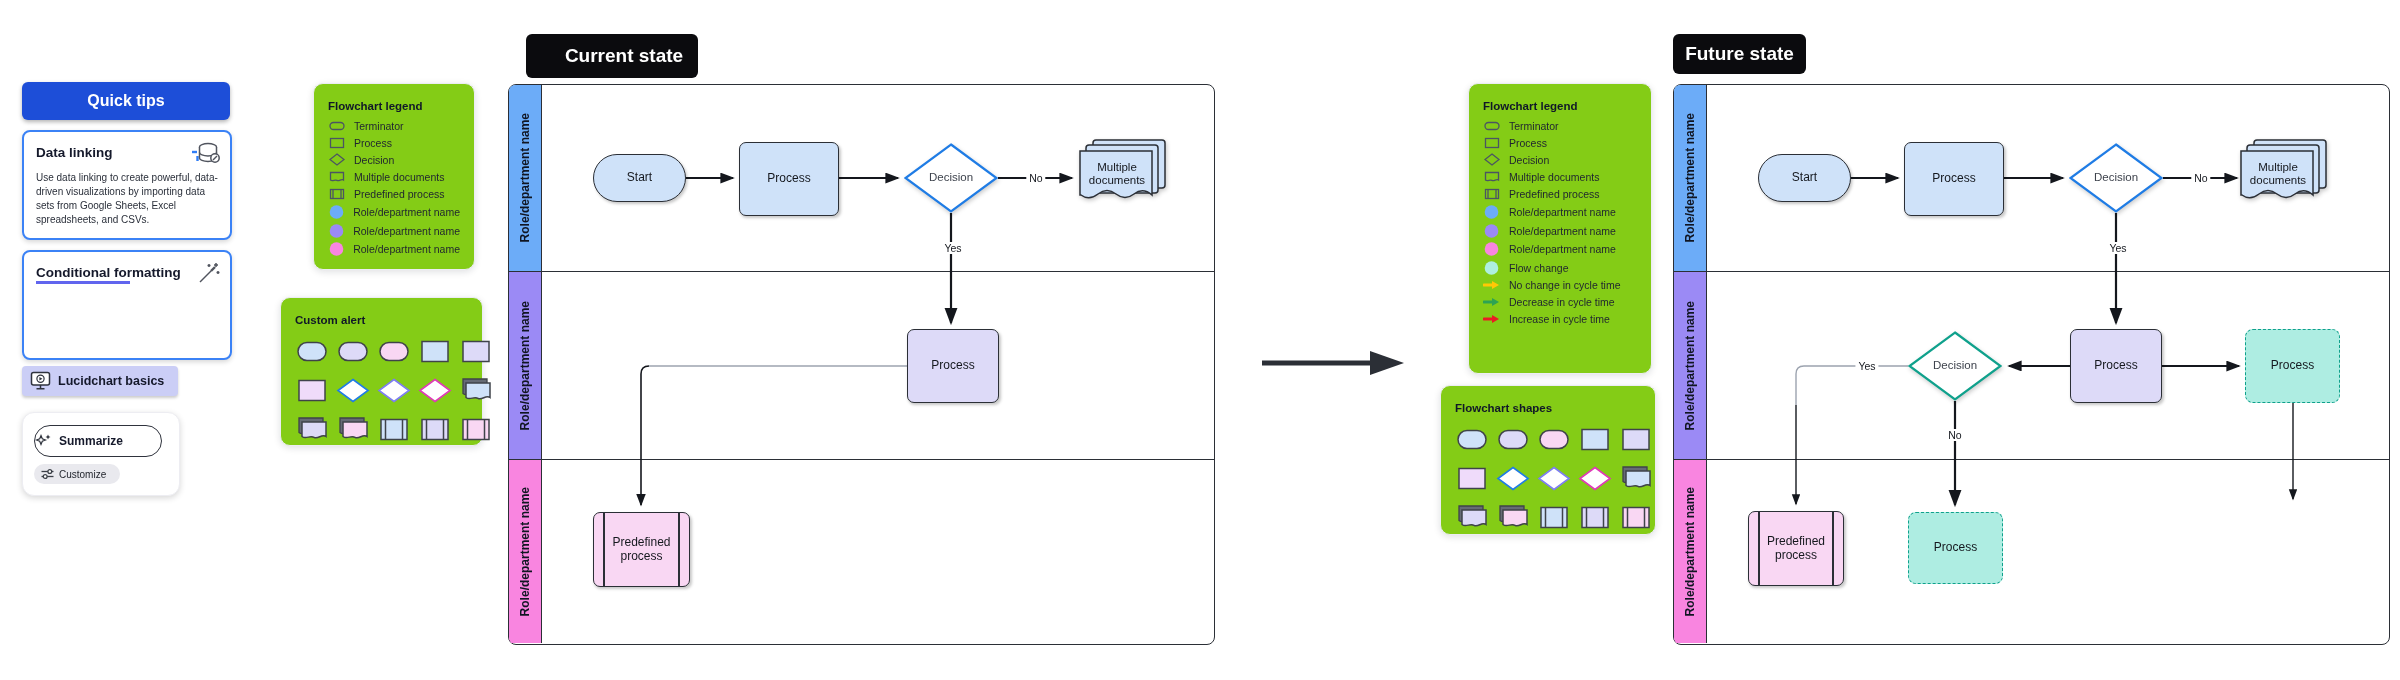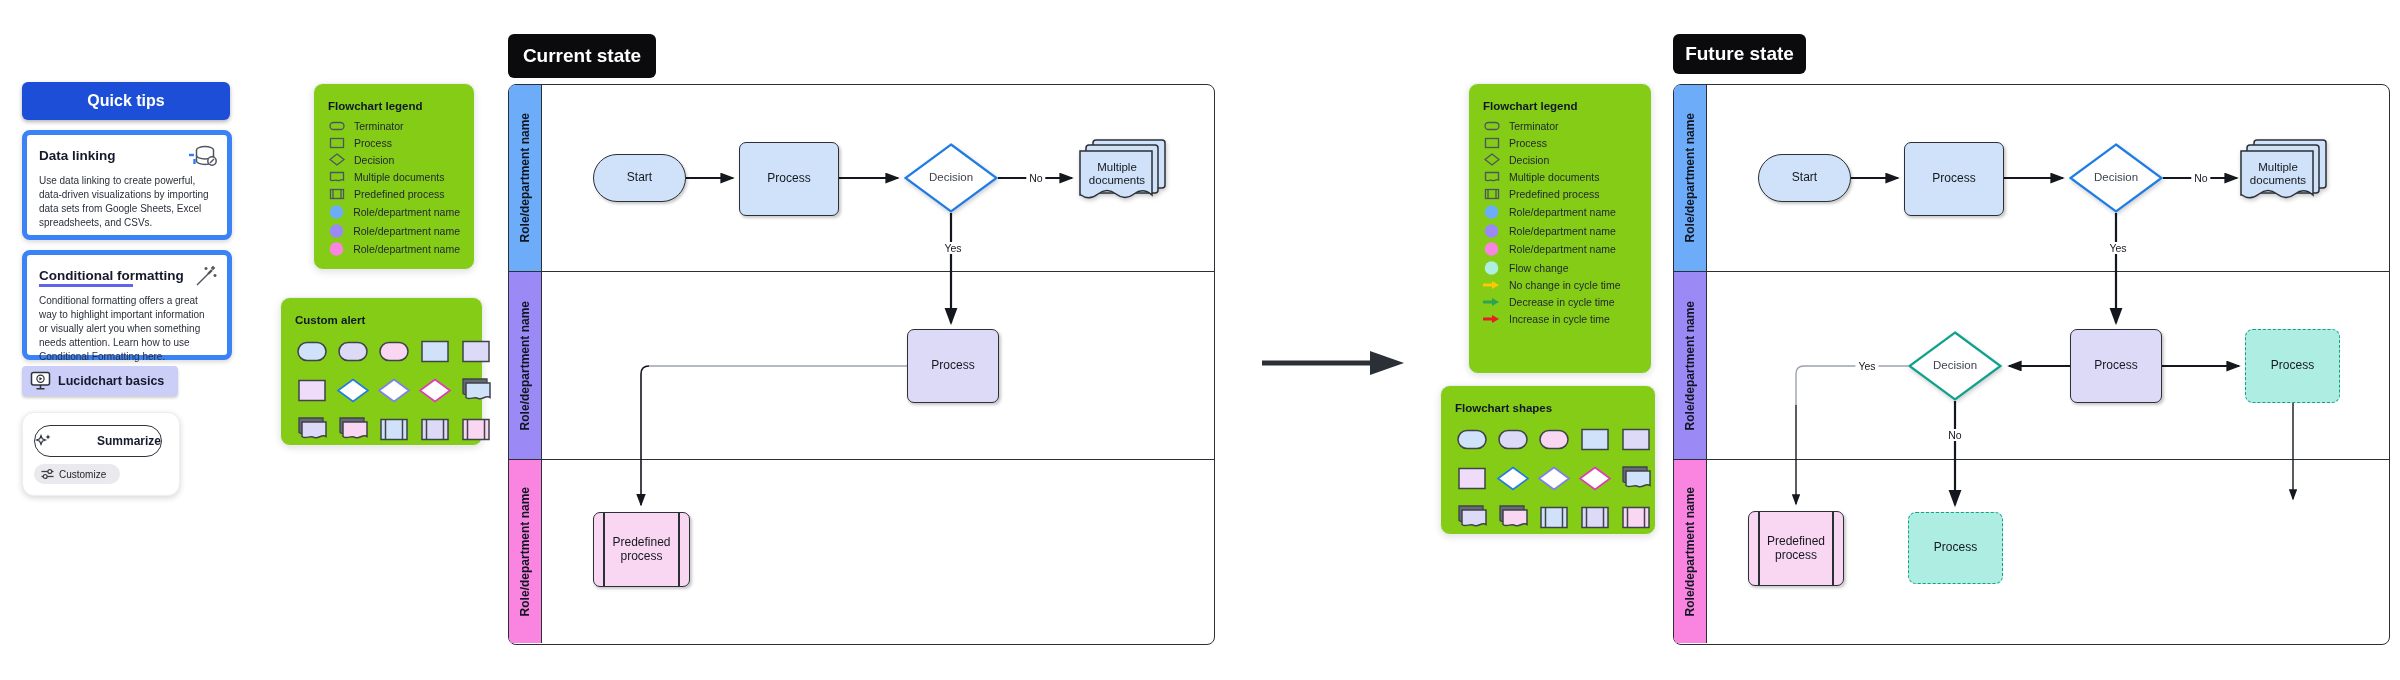--- a/index.html
+++ b/index.html
@@ -3,34 +3,34 @@
 <meta charset="utf-8">
 <style>
   html,body{margin:0;padding:0;background:#ffffff;}
   .canvas{position:relative;width:2400px;height:680px;background:#ffffff;
           font-family:"Liberation Sans",sans-serif;overflow:hidden;}
 
   
   .btn-quicktips{position:absolute;left:22px;top:82px;width:208px;height:38px;
     background:#1d4ed8;border-radius:6px;color:#fff;font-weight:bold;font-size:16px;
     display:flex;align-items:center;justify-content:center;box-shadow:0 2px 4px rgba(0,0,0,.3);cursor:pointer;}
-  .card{position:absolute;background:#fff;border:5px solid #3b82f6;border-radius:8px;
+  .card{position:absolute;background:#fff;border:2px solid #3b82f6;border-radius:8px;
     box-shadow:0 2px 5px rgba(0,0,0,.16);padding:11px 12px;box-sizing:border-box;}
   .card-title{font-size:13.5px;font-weight:bold;color:#15192B;position:relative;display:inline-block;}
   .card-title.u-purple::after{content:"";position:absolute;left:0;bottom:-4px;width:94px;height:2.6px;background:#6165EE;}
   .card-body{margin-top:10px;font-size:10px;line-height:1.4;color:#2A2F3A;}
   .card-icon{position:absolute;right:10px;top:9px;}
   .chip-basics{position:absolute;left:22px;top:366px;width:156px;height:30px;background:#CBCEF6;
     border-radius:4px;display:flex;align-items:center;gap:7px;padding:0 8px;box-sizing:border-box;
     box-shadow:0 2px 3px rgba(0,0,0,.2);cursor:pointer;}
   .chip-basics span{font-size:12.5px;font-weight:bold;color:#15192B;}
   .card-summ{position:absolute;left:22px;top:412px;width:156px;height:82px;background:#fff;
     border:1px solid #EDEDF2;border-radius:12px;box-shadow:0 2px 6px rgba(0,0,0,.16);}
   .btn-summ{position:absolute;left:11px;top:12px;width:126px;height:30px;border:1.5px solid #2F333D;
-    border-radius:16px;background:#fff;display:flex;align-items:center;justify-content:space-between;gap:7px;
+    border-radius:16px;background:#fff;display:flex;align-items:center;justify-content:flex-start;gap:7px;
     font-size:12px;font-weight:bold;color:#15192B;cursor:pointer;}
   .chip-cust{position:absolute;left:11px;top:51px;width:86px;height:20px;background:#E9E9EE;
     border-radius:10px;display:flex;align-items:center;gap:5px;padding:0 7px;box-sizing:border-box;
     font-size:10px;color:#23262E;cursor:pointer;}
 
   
   .panel{position:absolute;background:#84cc16;border:1px solid #ECEDF2;border-radius:10px;
     box-shadow:0 2px 7px rgba(16,24,40,.13);padding:16px 14px;box-sizing:border-box;}
   .panel-title{font-size:11.5px;font-weight:bold;color:#101828;margin-bottom:8px;}
   .lg-row{display:flex;align-items:center;gap:9px;margin-top:4.6px;}
@@ -98,21 +98,20 @@
     <div class="card-title u-purple">Conditional formatting</div>
     <span class="card-icon">
       <svg width="24" height="24" viewBox="0 0 24 24" fill="none" stroke="#50545E" stroke-width="1.5">
         <path d="M4,21 L15,10"></path>
           <path d="M15,10 l4,-4" stroke-width="2.4"></path>
         <path d="M20,2 v4 M18,4 h4"></path>
           <path d="M13,3 v3 M11.5,4.5 h3"></path>
           <path d="M22,10 v3 M20.5,11.5 h3"></path>
       </svg>
     </span>
-    <div class="card-body">Conditional formatting offers a great way to highlight important information or visually alert you when something needs attention. Learn how to use Conditional Formatting here.</div>
   </div>
 
   <div class="chip-basics">
     <span style="display:flex;">
       <svg width="21" height="20" viewBox="0 0 21 20">
         <rect x="1.5" y="1.5" width="18" height="12.5" rx="2" fill="#fff" stroke="#2F333D" stroke-width="1.5"></rect>
         <circle cx="10.5" cy="7.7" r="3.6" fill="none" stroke="#2F333D" stroke-width="1.2"></circle>
         <path d="M9.4,6 l3,1.7 -3,1.7 z" fill="#2F333D"></path>
         <path d="M10.5,14 v3 M6.5,17.7 h8" stroke="#2F333D" stroke-width="1.5"></path>
       </svg>
@@ -304,21 +303,21 @@
         <div class="tile">
           <svg width="32" height="25">
             <rect x="3" y="2.5" width="26" height="20" fill="#F9D7F3" stroke="#3F434A" stroke-width="1.5"></rect>
             <line x1="7.5" y1="2.5" x2="7.5" y2="22.5" stroke="#3F434A" stroke-width="1.5"></line>
             <line x1="24.5" y1="2.5" x2="24.5" y2="22.5" stroke="#3F434A" stroke-width="1.5"></line>
           </svg>
         </div>
       </div>
   </div>
 
-  <div class="state-label" style="left:508px;top:34px;width:148px;height:44px;">Current state</div>
+  <div class="state-label" style="left:526px;top:34px;width:148px;height:44px;padding-left:24px;">Current state</div>
 
   <div class="swim" style="left:508px;top:84px;width:707px;height:561px;">
     <div class="lanes">
       <div class="lane" style="height:186px;">
         <div class="lane-head" style="background:#6CACF8;">
           <span class="lane-label">Role/department name</span>
         </div>
       </div>
       <div class="lane" style="height:188px;">
         <div class="lane-head" style="background:#9B8AF5;">

